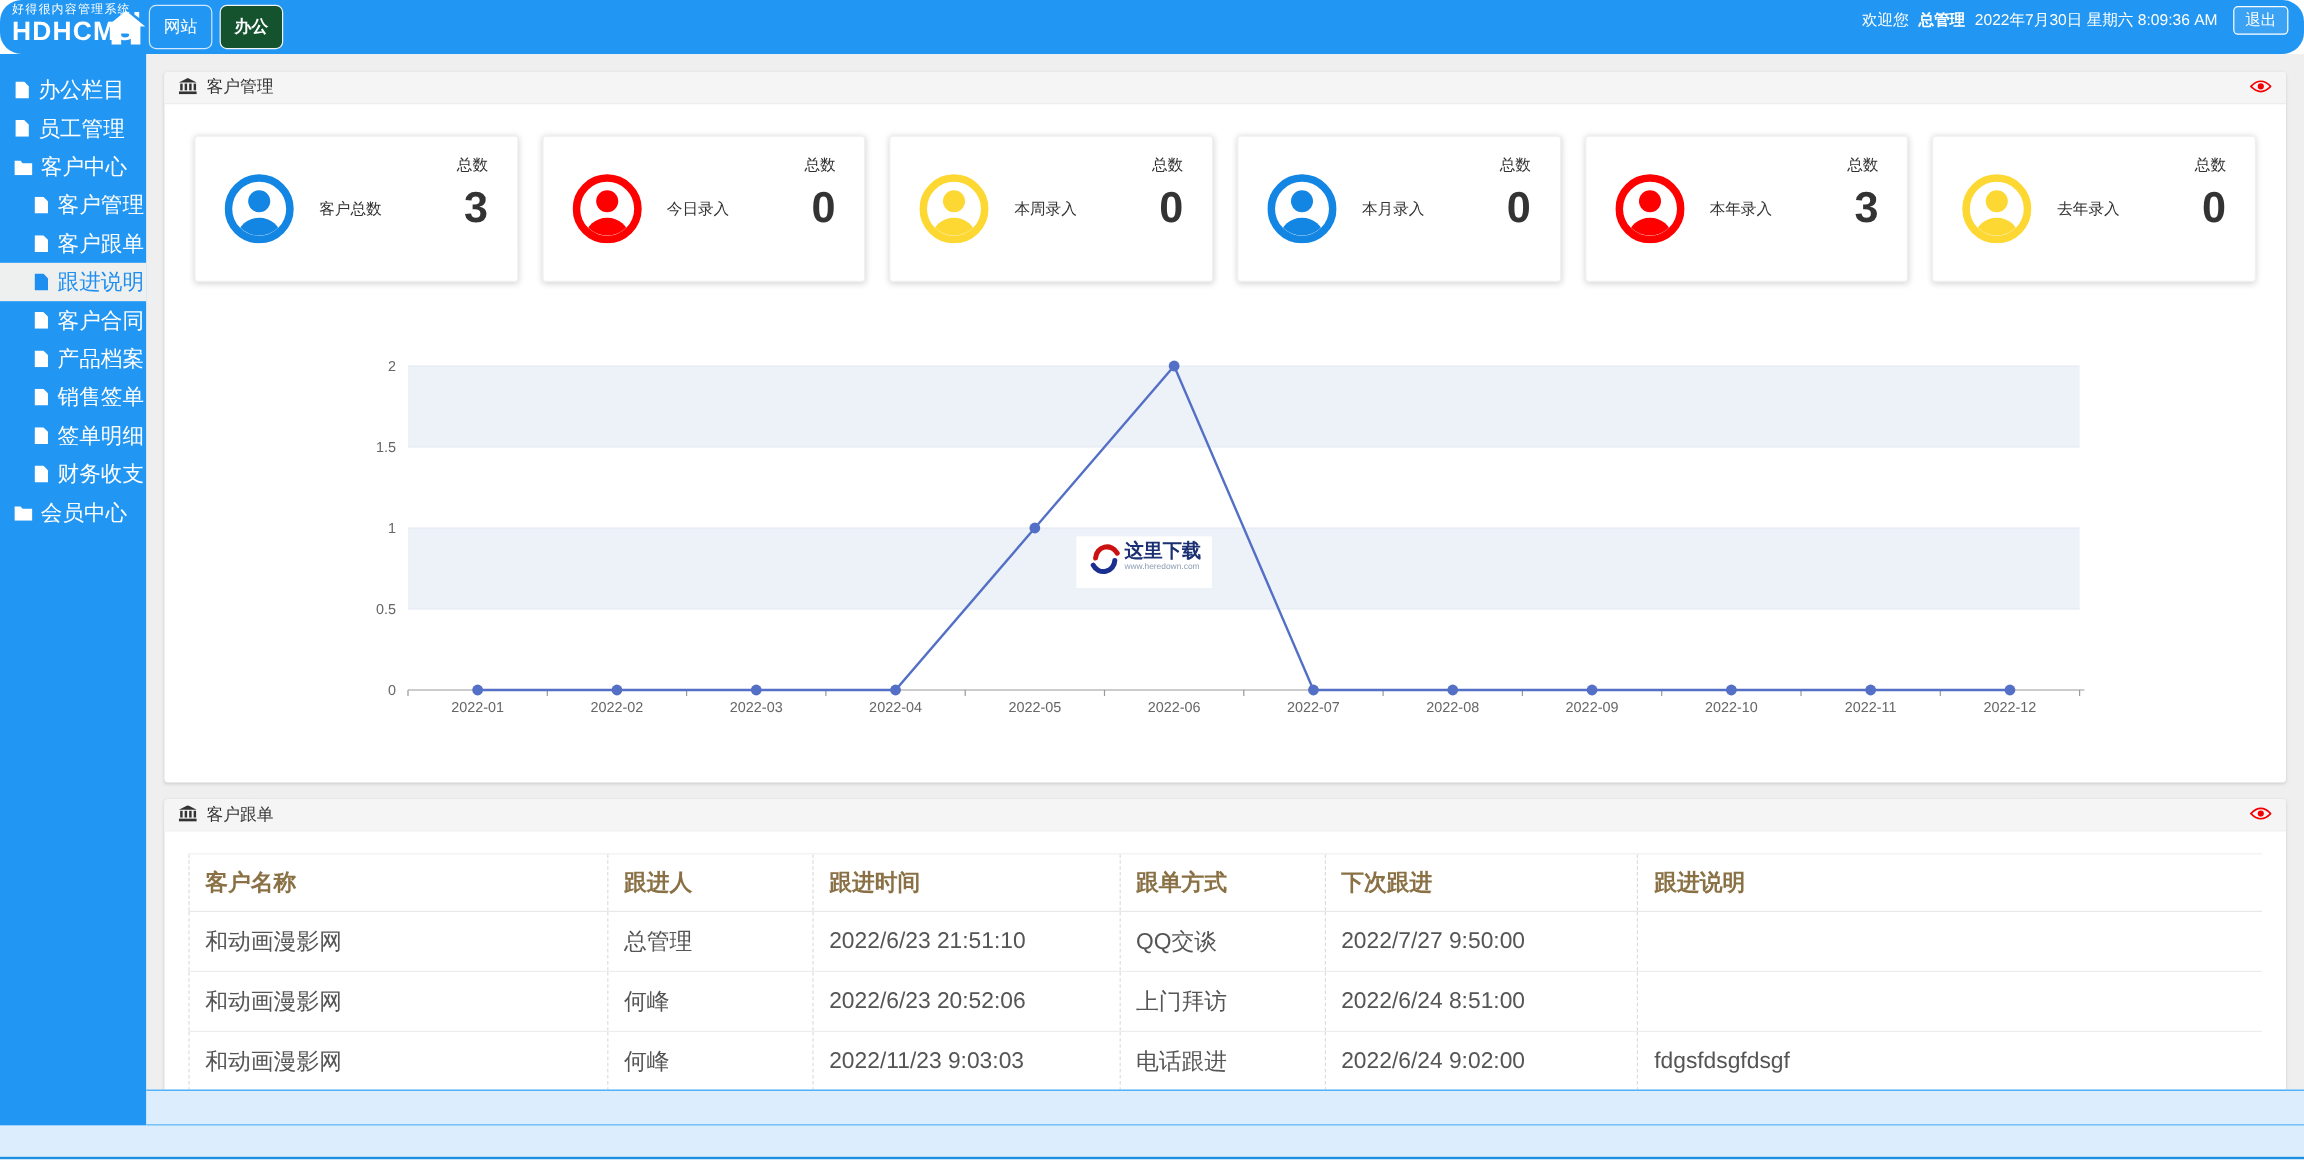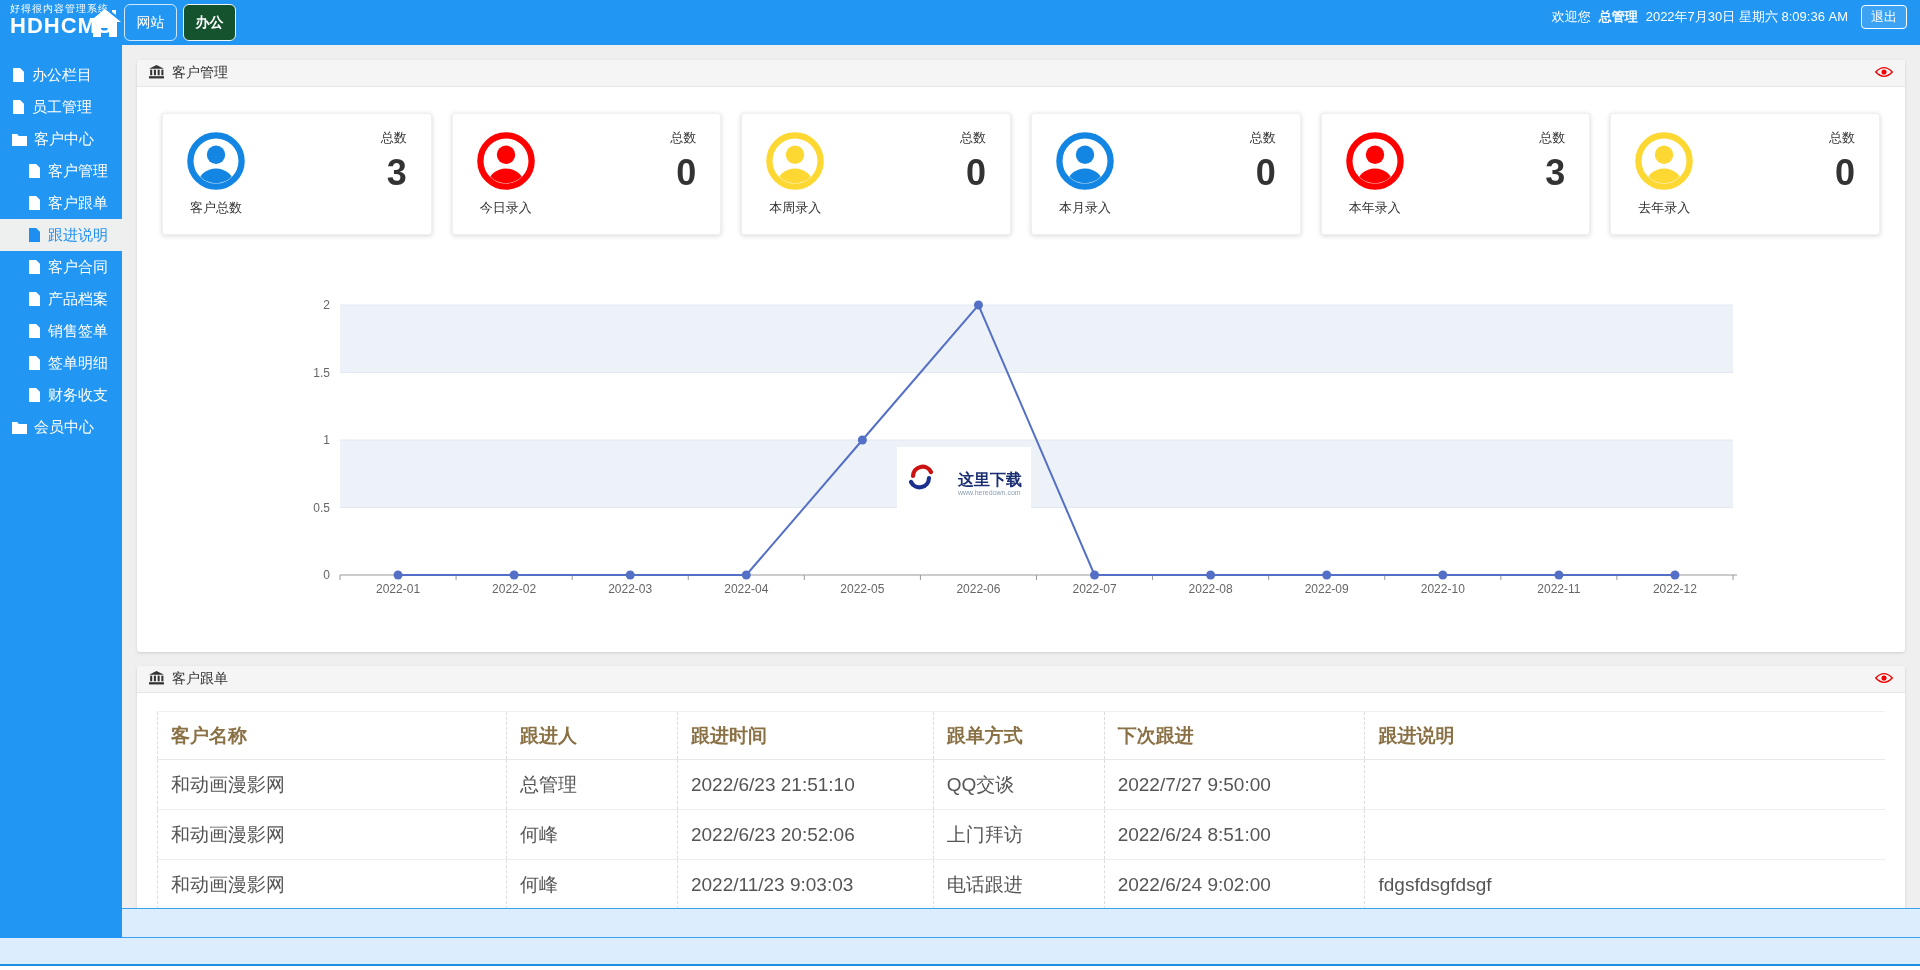--- a/index.html
+++ b/index.html
@@ -1,69 +1,69 @@
 <!DOCTYPE html>
 <html><head>
 <meta charset="utf-8">
 <style>
   * { margin:0; padding:0; box-sizing:border-box; }
   html,body { width:1920px; height:970px; }
   body { font-family:"Liberation Sans","DejaVu Sans",sans-serif; background:#fff; position:relative; overflow:hidden; }
 
   
-  .topbar { position:absolute; left:0; top:0; width:1920px; height:45px; background:#2196f3; z-index:5; }
+  .topbar { position:absolute; left:0; top:0; width:1920px; height:45px; background:#2196f3; z-index:5;border-radius:18px; }
   .logo { position:absolute; left:10px; top:3px; color:#fff; line-height:1.1; }
   .logo-sub { font-size:10px; letter-spacing:1px; }
   .logo-main { font-size:22px; font-weight:bold; letter-spacing:1px; }
   .logo-house { position:absolute; left:88px; top:8px; }
   .tabs { position:absolute; left:124px; top:4px; display:flex; gap:6px; }
   .tab { width:53px; height:37px; line-height:35px; text-align:center; color:#fff; font-size:14px;
          border:1px solid #cfe8ff; border-radius:6px; background:transparent; cursor:pointer; }
   .tab.active { background:#14532d; border-color:#f4f4f4; font-weight:bold;text-align:center; }
   .topline { position:absolute; top:8px; right:72px; color:#fff; font-size:13px; display:flex; gap:8px; align-items:center; }
   .topline .uname { font-weight:bold; }
   .logout-btn { position:absolute; top:5px; right:13px; border:1px solid #fff; background:rgba(255,255,255,.12);
          color:#fff; font-size:13px; padding:2px 9px; border-radius:4px; cursor:pointer; }
   .quick { position:absolute; top:23px; right:13px; display:flex; gap:6px; }
   .quick button { background:#fff; border:1px solid #c9c9c9; border-radius:3px; font-size:13px; color:#333;
          padding:1px 10px; height:20px; cursor:pointer; font-family:inherit; }
 
   
   .sidebar { position:absolute; left:0; top:45px; width:122px; height:893px; background:#2196f3; padding-top:14px; }
   .side-item { height:32px; display:flex; align-items:center; gap:7px; padding-left:12px;
-         color:#fff; font-size:15px; cursor:pointer; }
+         color:#fff; font-size:18px; cursor:pointer; }
   .side-item.lvl1 { padding-left:28px; }
   .side-item.selected { background:#eef0f0; color:#1f8ef1; }
   .side-item svg { flex:none; }
 
   
   .main { position:absolute; left:122px; top:45px; width:1798px; height:863px; background:#efefef;
           padding:15px; overflow:hidden; }
   .panel { background:#fff; border-radius:3px; box-shadow:0 1px 3px rgba(0,0,0,.14); position:relative; }
   .panel-header { height:27px; background:#f5f5f5; border-bottom:1px solid #e6e6e6; display:flex; align-items:center;
           gap:8px; padding:0 12px; font-size:14px; color:#333; border-radius:3px 3px 0 0; }
   .eye-btn { margin-left:auto; background:none; border:none; cursor:pointer; height:18px; }
   .panel1 { height:592px; margin-bottom:14px; }
   .panel2 { height:560px; }
 
   
   .stats { display:flex; gap:20px; padding:26px 25px 0; }
   .card { flex:1; height:122px; background:#fff; border:1px solid #f0f0f0; border-radius:3px;
           box-shadow:0 1px 5px rgba(0,0,0,.16); display:flex; justify-content:space-between; padding:12px 24px; }
-  .card-left { display:flex; flex-direction:column; align-items:center; justify-content:center; gap:9px; }
+  .card-left { display:flex; flex-direction:row; align-items:center; justify-content:center; gap:21px; }
   .card-label { font-size:13px; color:#333; }
   .card-right { display:flex; flex-direction:column; align-items:flex-end; padding-top:3px; }
   .card-badge { font-size:13px; color:#333; }
   .card-num { font-size:36px; font-weight:bold; color:#333; margin-top:8px; line-height:1; }
 
   
   .chart-wrap { position:absolute; left:0; top:237px; width:1768px; height:300px; }
   .chart-wrap svg text { font-family:inherit; }
-  .watermark { position:absolute; left:760px; top:150px; background:#fff; display:flex; align-items:flex-end;
-          gap:22px; padding:15px 9px; }
+  .watermark { position:absolute; left:760px; top:150px; background:#fff; display:flex; align-items:flex-start;
+          gap:1px; padding:4px 9px; }
   .wm-title { font-size:16px; font-weight:bold; color:#1b2f73; line-height:1.1; }
   .wm-url { font-size:7px; color:#8fa0b5; }
 
   
   .follow-table { width:calc(100% - 40px); margin:18px 20px 0; border-collapse:collapse; table-layout:fixed;
           font-size:19px; border-top:1px solid #f0f0f0; }
   .follow-table th { color:#8a7145; font-weight:bold; text-align:left; height:48px; padding:0 13px;
           border-bottom:1px solid #e8e8e8; border-left:1px dashed #dcdcdc; }
   .follow-table td { color:#555; height:50px; padding:0 13px; border-bottom:1px solid #ededed;
           border-left:1px dashed #dcdcdc; }

